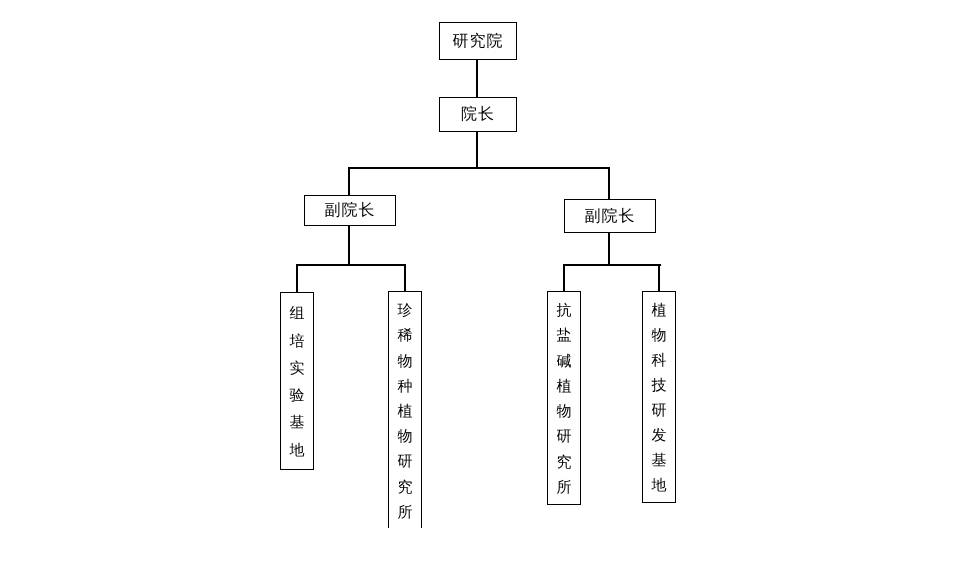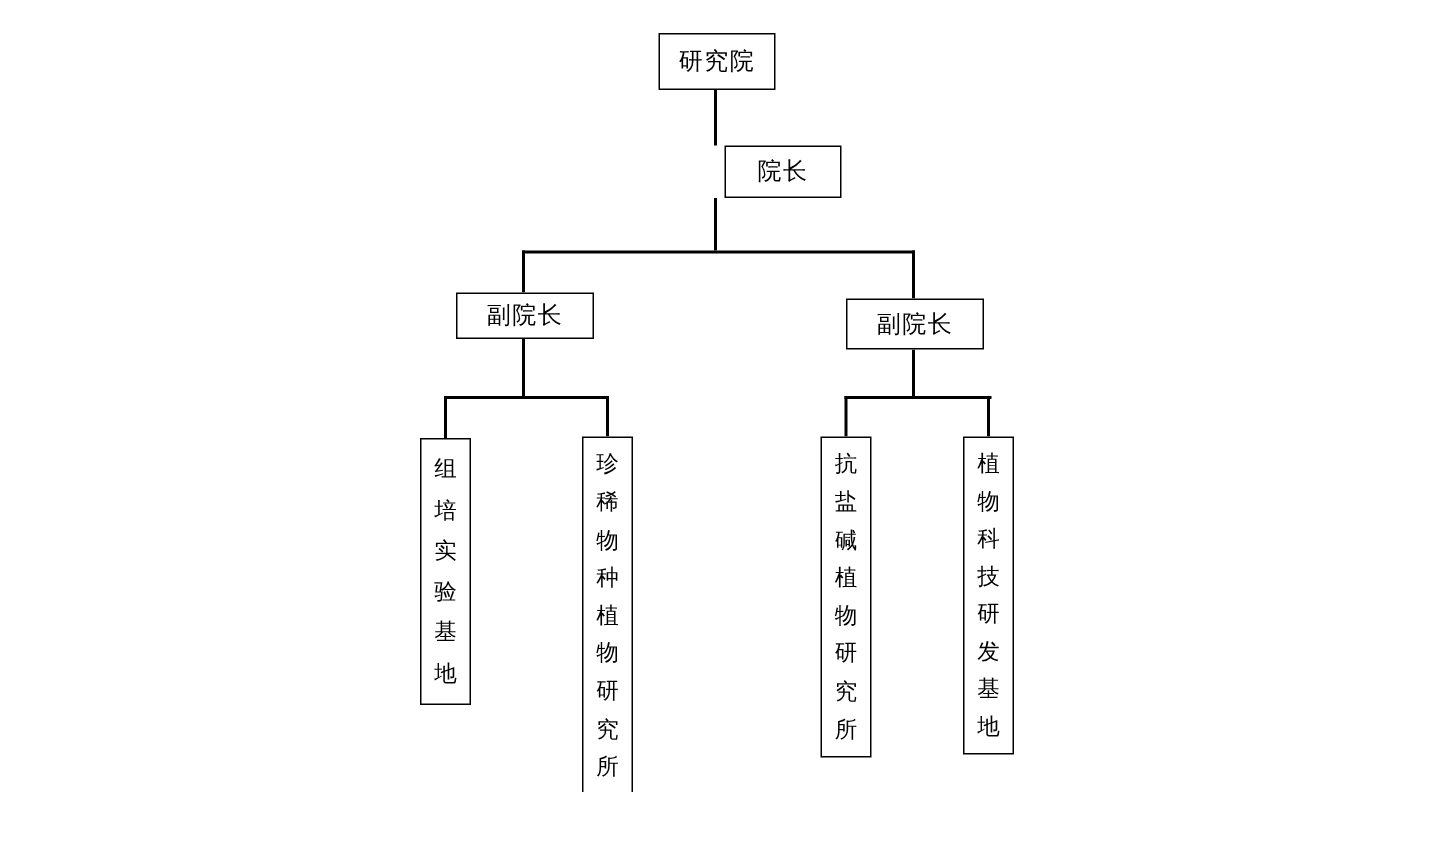--- a/index.html
+++ b/index.html
@@ -36,21 +36,21 @@
   <div class="line" style="left:296px;top:264px;width:2px;height:28px;"></div>
   <div class="line" style="left:404px;top:264px;width:2px;height:27px;"></div>
 
   <div class="line" style="left:608px;top:233px;width:2px;height:31px;"></div>
   <div class="line" style="left:563px;top:264px;width:98px;height:2px;"></div>
   <div class="line" style="left:563px;top:264px;width:2px;height:27px;"></div>
   <div class="line" style="left:658px;top:264px;width:2px;height:27px;"></div>
 
   <div class="node" style="left:439px;top:22px;width:78px;height:38px;">研究院</div>
 
-  <div class="node" style="left:439px;top:97px;width:78px;height:35px;margin-left:44px;">院长</div>
+  <div class="node" style="left:439px;top:97px;width:78px;height:35px;">院长</div>
 
   <div class="node" style="left:304px;top:195px;width:92px;height:31px;">副院长</div>
 
   <div class="node" style="left:564px;top:199px;width:92px;height:34px;">副院长</div>
 
   <div class="vnode" style="left:280px;top:292px;height:178px;">
       <span class="vchar">组</span>
       <span class="vchar">培</span>
       <span class="vchar">实</span>
       <span class="vchar">验</span>

